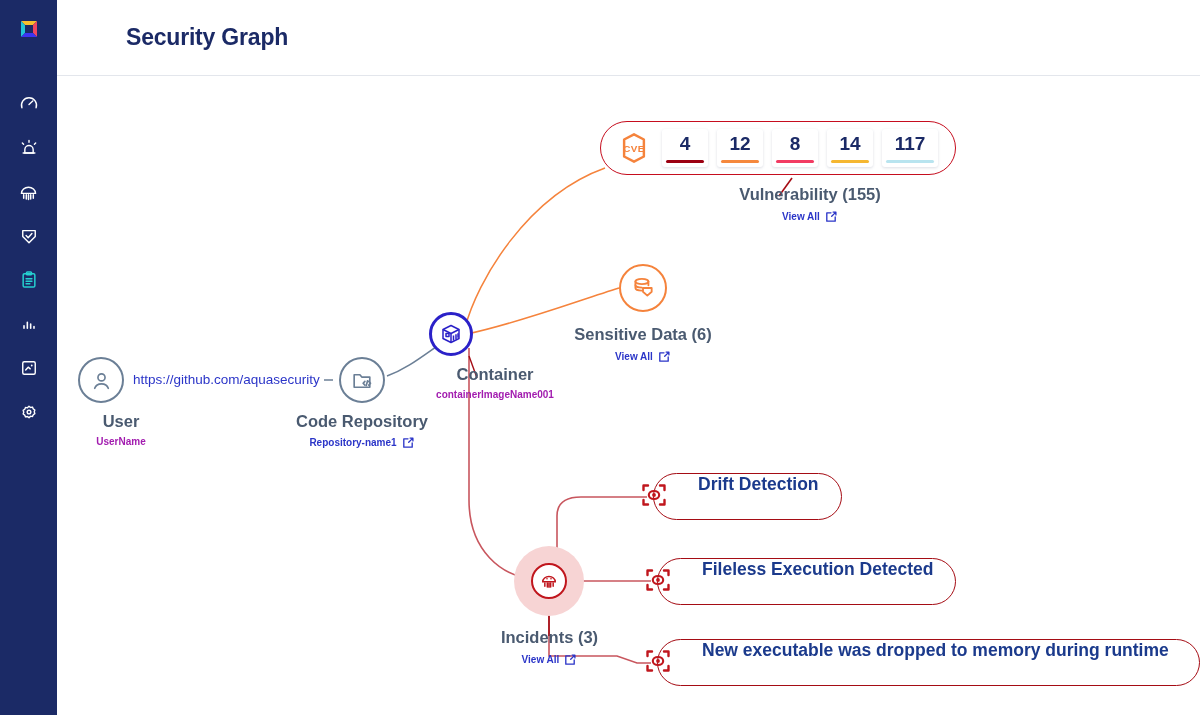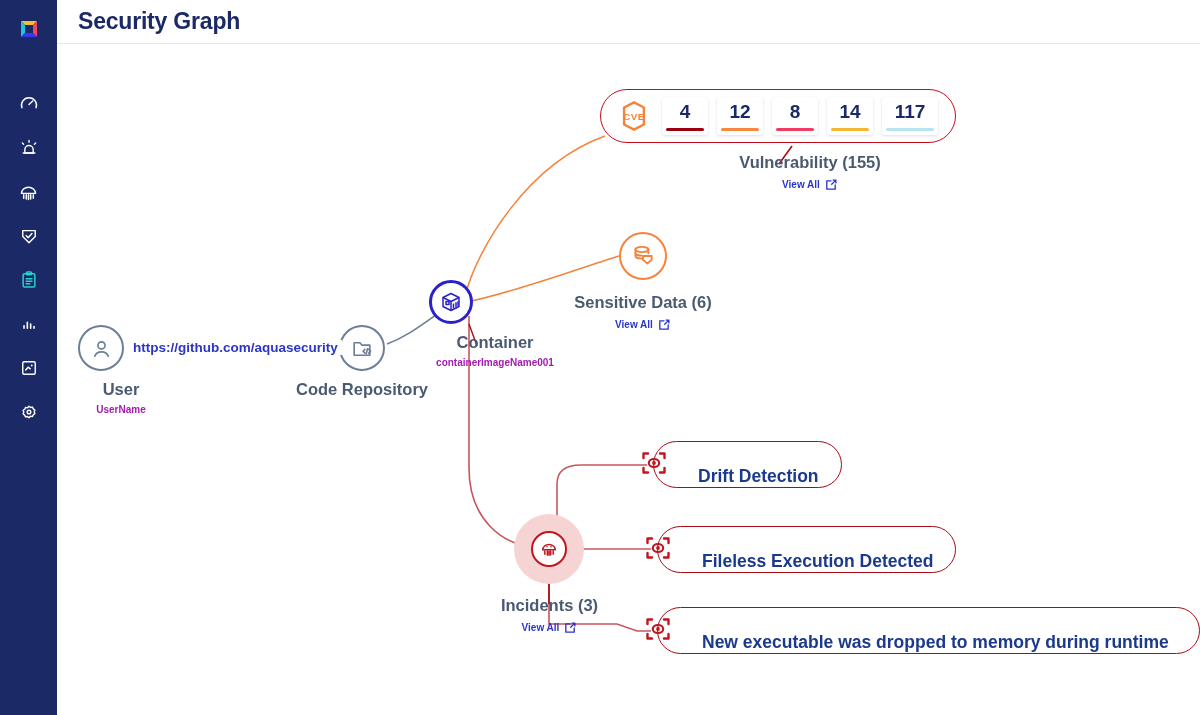--- a/index.html
+++ b/index.html
@@ -26,24 +26,25 @@
   .nav-item {
     width: 57px; height: 44px;
     display: flex; align-items: center; justify-content: center;
     cursor: pointer;
   }
   .nav-item svg { display: block; }
 
   
   .main { flex: 1 1 auto; position: relative; height: 715px; background: #ffffff; }
   .topbar {
-    height: 44px; width: 1143px;
+    height: 76px; width: 1143px;
     border-bottom: 1px solid #e3e6ec;
     display: flex; align-items: center;
     background: #fff;
+    padding-left: 48px;
   }
   .page-title {
     font-size: 23px; font-weight: bold; color: #1b2a66;
     margin-left: 21px; letter-spacing: -0.2px;
   }
   .canvas { position: relative; width: 1155px; height: 655px; overflow: hidden; }
   .edges { position: absolute; left: 0; top: 0; width: 1143px; height: 655px; pointer-events: none; }
 
   
   .node { position: absolute; }
@@ -88,32 +89,32 @@
   }
   .sev-box .bar {
     position: absolute; bottom: 4px; left: 4px; right: 4px; height: 3.5px; border-radius: 2px;
   }
 
   
   .inc-pill {
     position: absolute; height: 47px;
     border: 1.6px solid #a50c14; border-radius: 24px;
     background: #fff;
-    display: flex; align-items: flex-end;
+    display: flex; align-items: flex-start;
     padding-left: 44px; padding-right: 22px;
     cursor: pointer;
   }
   .inc-label {
     font-size: 17.5px; font-weight: bold; color: #1b3a8c; white-space: nowrap;
   }
   .det-ico { position: absolute; left: -14px; top: 50%; transform: translateY(-50%); }
 
   
   .edge-label {
-    position: absolute; font-size: 13.5px; font-weight: bold;
+    position: absolute; font-size: 13.5px; font-weight: normal;
     color: #2b35c8; background: #fff; padding: 0 4px; white-space: nowrap;
   }
   .halo {
     position: absolute; border-radius: 50%;
     background: #f7d4d4;
   }
 </style>
 </head>
 <body>
 
@@ -312,20 +313,29 @@
       <div class="node circ-node" style="left:282px; top:281px; width:46px; height:46px; border:2.2px solid #6b7f96;">
         <svg width="25" height="25" viewBox="0 0 24 24" fill="none" stroke="#6b7f96" stroke-width="1.6" stroke-linecap="round" stroke-linejoin="round">
           <path d="M4 18.5 v-12 h5.5 l1.8 2.2 h7.7 v9.8 z"></path>
           <path d="M14.3 12.8 L12.6 14.6 L14.3 16.4"></path>
           <path d="M18 12.8 L19.7 14.6 L18 16.4"></path>
           <path d="M16.8 12.4 L15.6 16.9"></path>
         </svg>
       </div>
       <div class="node-caption" style="left:155px; top:335px; width:300px;">
         <div class="node-title">Code Repository</div>
+        <div style="margin-top:1px;">
+          <span class="node-sub">
+            <span>Repository-name1</span>
+            <svg class="ext-ico" width="14" height="14" viewBox="0 0 20 20" fill="none" stroke="#2b35c8" stroke-width="1.9" stroke-linecap="round" stroke-linejoin="round">
+              <path d="M4 4 h6 M4 4 v12 h12 v-6"></path>
+              <path d="M11 9 L17 3 M13 3 h4 v4"></path>
+            </svg>
+          </span>
+        </div>
       </div>
 
       <div class="node circ-node" style="left:21px; top:281px; width:46px; height:46px; border:2.2px solid #6b7f96;">
         <svg width="25" height="25" viewBox="0 0 24 24" fill="none" stroke="#6b7f96" stroke-width="1.6" stroke-linecap="round">
           <circle cx="12" cy="9" r="3.4"></circle>
           <path d="M5.5 19.5 a6.8 6 0 0 1 13 0"></path>
         </svg>
       </div>
       <div class="node-caption" style="left:-56px; top:335px; width:240px;">
         <div class="node-title">User</div>

